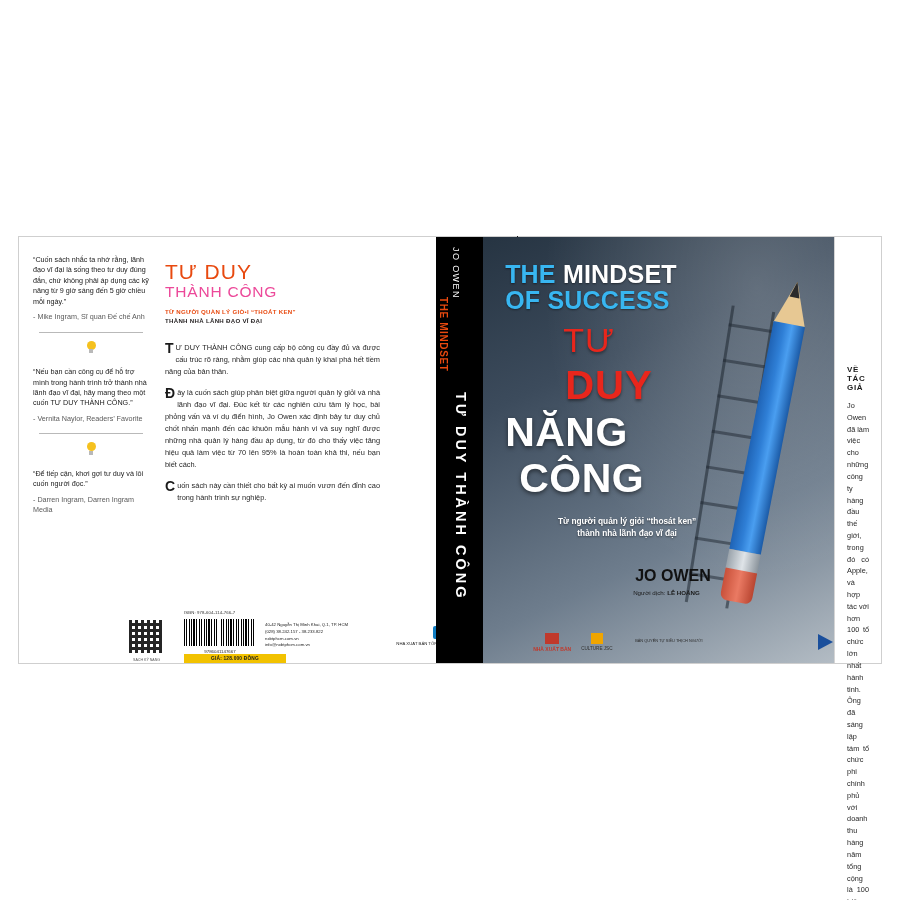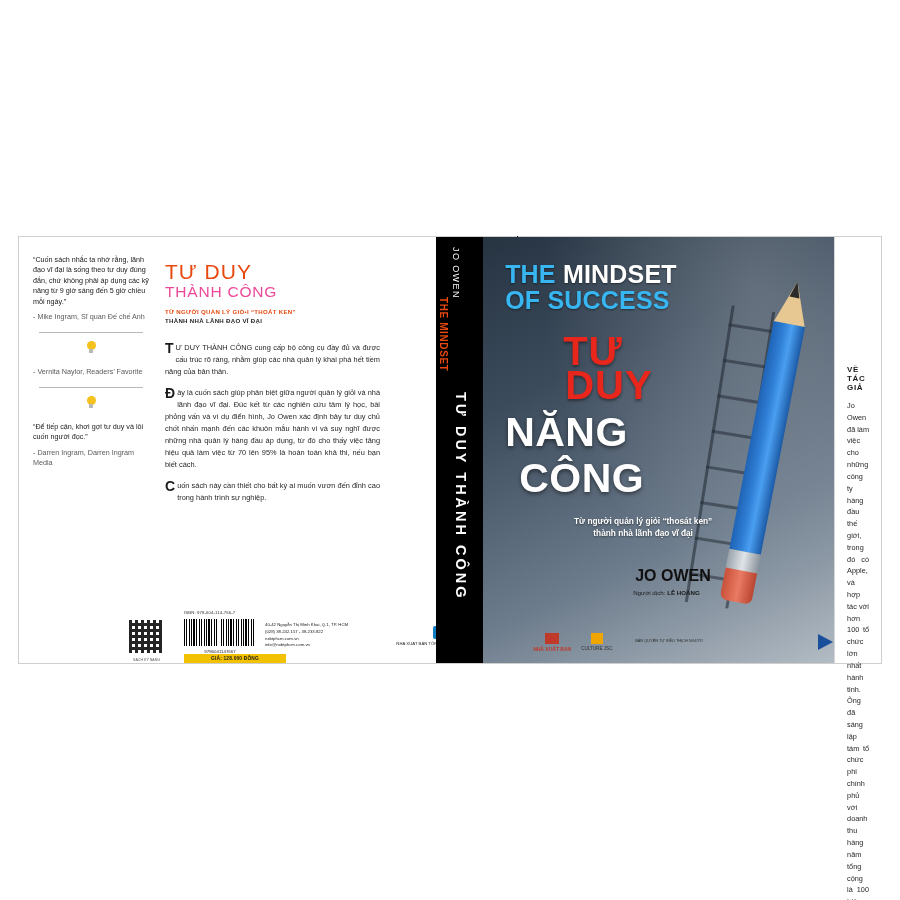--- a/index.html
+++ b/index.html
@@ -266,41 +266,40 @@
 
   .front .en-title{
     position:absolute;left:22px;top:24px;
     font-size:25px;line-height:1.04;font-weight:bold;letter-spacing:.2px;
     color:#ffffff;
     text-shadow:0 1px 2px rgba(0,0,0,.45);
   }
   .front .en-title .w-blue{color:#38b6f1;}
   .front .vn-tu{
     position:absolute;left:80px;top:84px;
-    font-size:40px;font-weight:bold;color:#e8261c;letter-spacing:1px;
+    font-size:34px;font-weight:normal;color:#e8261c;letter-spacing:1px;
     text-shadow:0 2px 3px rgba(0,0,0,.4);
-    margin-top:8px;
   }
   .front .vn-duy{
     position:absolute;left:82px;top:126px;
     font-size:40px;font-weight:bold;color:#e8261c;letter-spacing:1px;
     text-shadow:0 2px 3px rgba(0,0,0,.4);
   }
   .front .vn-thanh{
     position:absolute;left:22px;top:172px;
     font-size:41px;font-weight:bold;color:#ffffff;letter-spacing:.5px;
     text-shadow:0 2px 4px rgba(0,0,0,.5);
   }
   .front .vn-cong{
     position:absolute;left:36px;top:218px;
     font-size:41px;font-weight:bold;color:#ffffff;letter-spacing:.5px;
     text-shadow:0 2px 4px rgba(0,0,0,.5);
   }
   .front .tagline{
-    position:absolute;left:50px;top:278px;width:220px;
+    position:absolute;left:34px;top:278px;width:220px;
     font-size:8.3px;font-weight:bold;color:#ffffff;line-height:1.5;text-align:center;
     text-shadow:0 1px 2px rgba(0,0,0,.5);
   }
   .front .author{
     position:absolute;left:152px;top:330px;
     font-size:16px;font-weight:bold;color:#111;
   }
   .front .translator{
     position:absolute;left:150px;top:352px;
     font-size:6.2px;color:#1a1a1a;
@@ -350,20 +349,21 @@
         </div>
         <div class="bulb-sep">
           <div class="rule"></div>
           <span class="mini-bulb">
             <span class="glass"></span>
             <span class="base"></span>
           </span>
         </div>
 
         <div class="quote-block">
+          <div class="quote-text">“Nếu bạn cần công cụ để hỗ trợ mình trong hành trình trở thành nhà lãnh đạo vĩ đại, hãy mang theo một cuốn TƯ DUY THÀNH CÔNG.”</div>
           <div class="quote-author">- Vernita Naylor, Readers’ Favorite</div>
         </div>
         <div class="bulb-sep">
           <div class="rule"></div>
           <span class="mini-bulb">
             <span class="glass"></span>
             <span class="base"></span>
           </span>
         </div>
 

